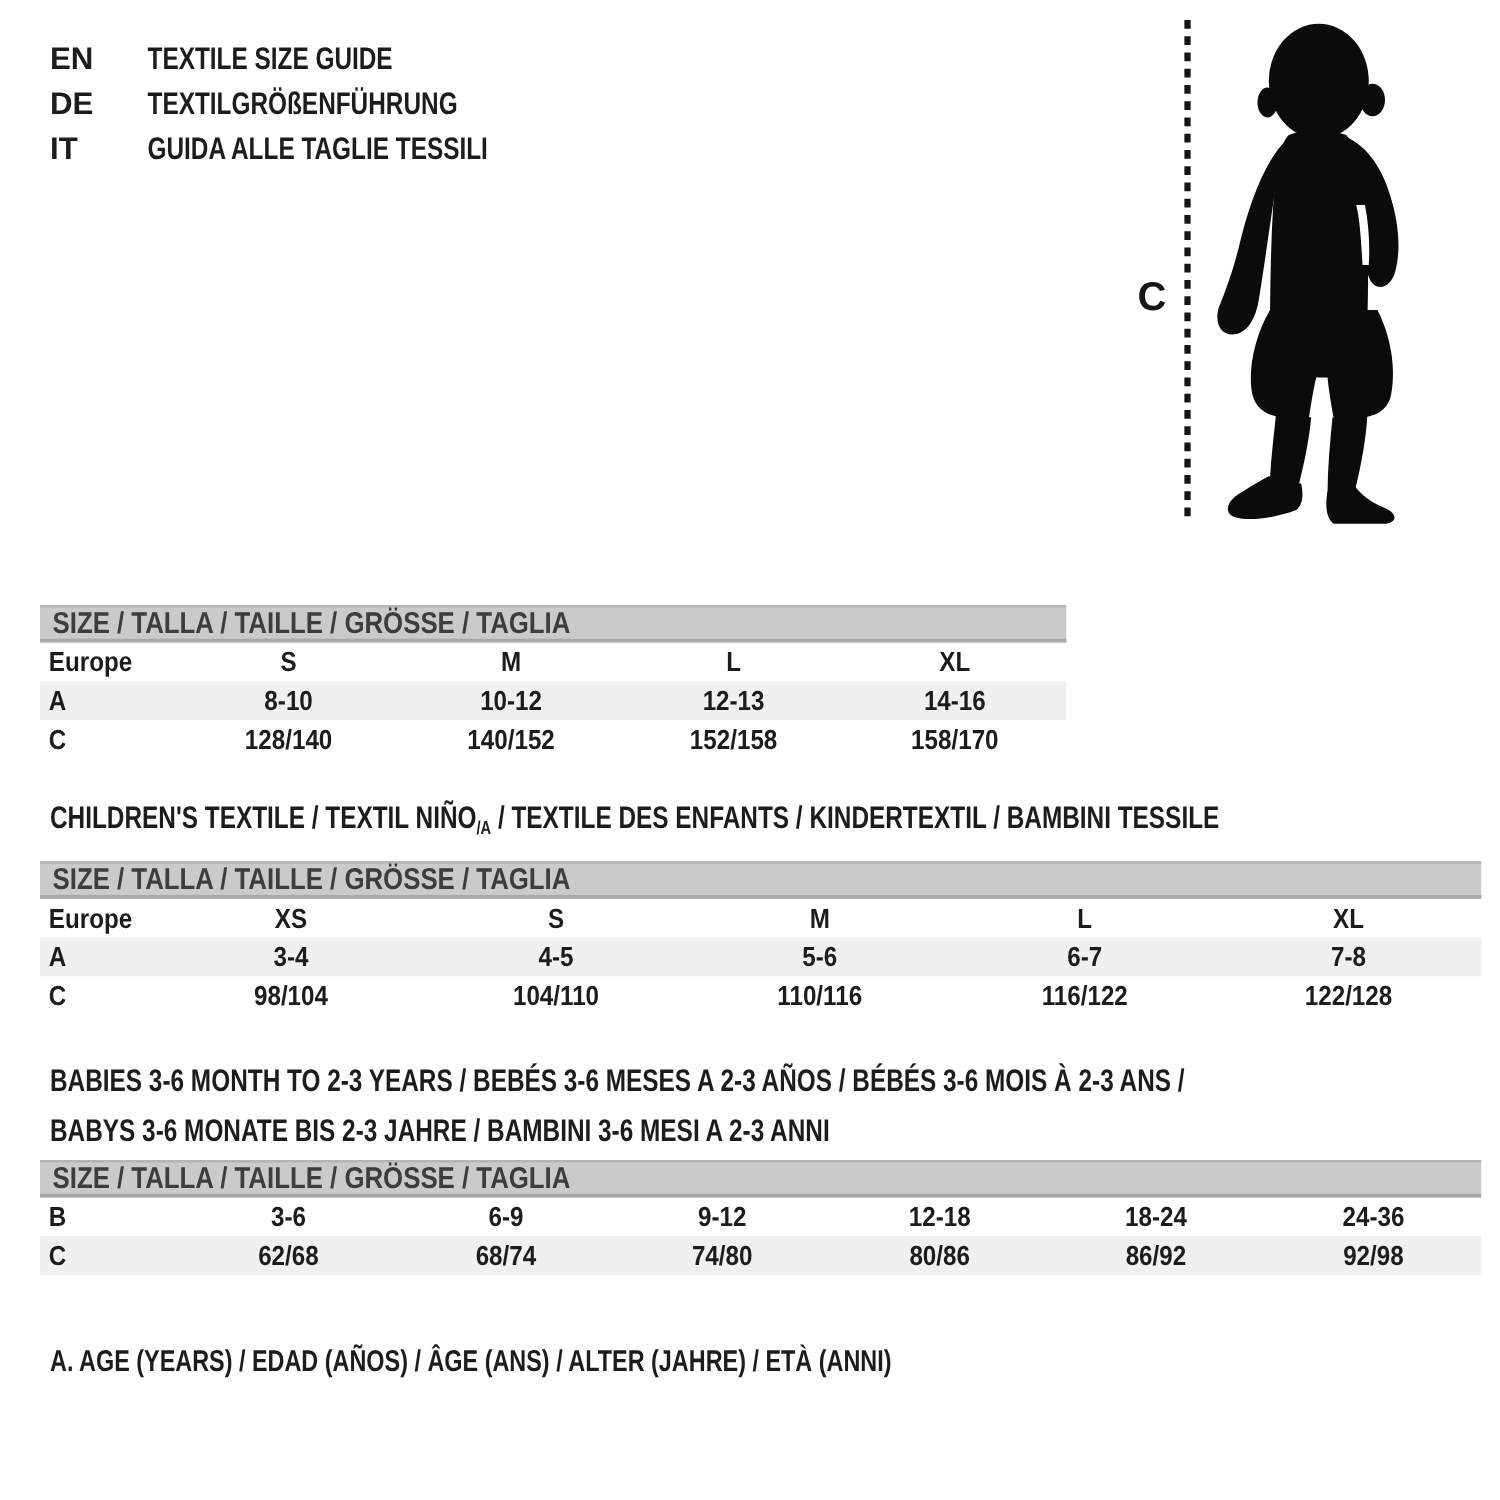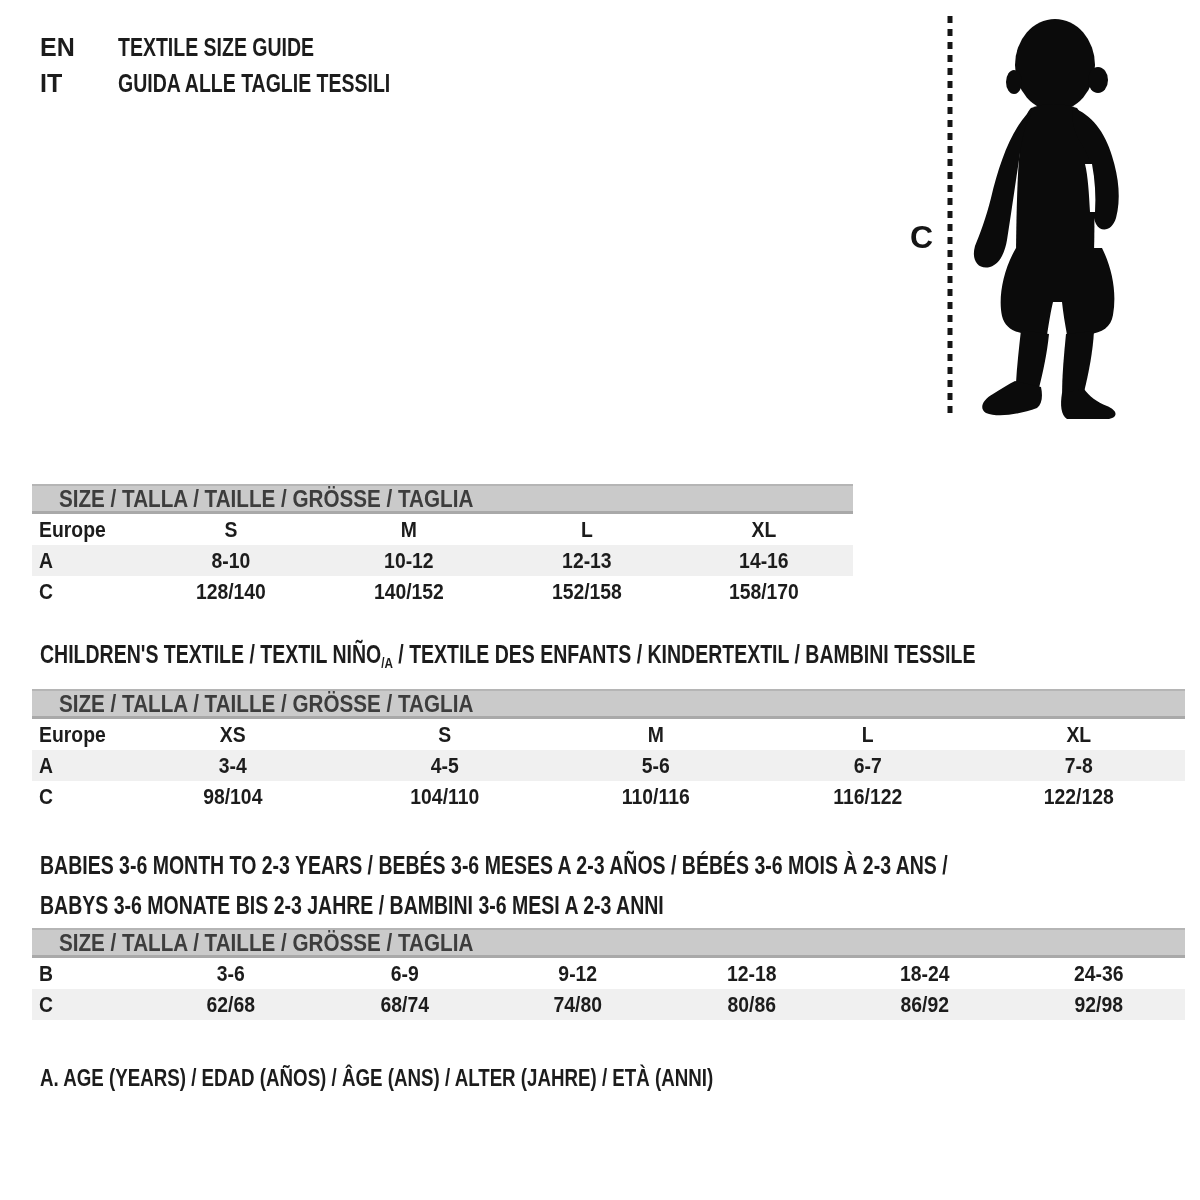--- a/index.html
+++ b/index.html
@@ -23,46 +23,50 @@
   .sec-title { position:absolute; left:40px; font-size:25px; line-height:28px; }
   .sec-title.two-line { line-height:40px; }
 
   
   .table { position:absolute; left:32px; }
   .t-junior { width:821px; }
   .t-full  { width:1153px; }
   .thead {
     height:30px; box-sizing:border-box; display:flex; align-items:center;
     background:#cacaca; border-top:2px solid #b5b5b5; border-bottom:3px solid #a9a9a9;
-    padding-left:27px; color:#3d3d3d;
+    padding-left:10px; color:#3d3d3d;
   }
   .bar-label { font-size:24px; display:inline-block; transform:scaleX(.86); transform-origin:0 50%; white-space:nowrap; }
   .row { display:flex; height:31px; align-items:center; font-size:22px; }
   .row.shade { background:#f0f0f0; }
   .lab { box-sizing:border-box; padding-left:8px; transform:scaleX(.88); transform-origin:0 50%; white-space:nowrap; }
   .t-junior .lab { width:110px; flex:0 0 110px; }
   .t-children .lab { width:95px; flex:0 0 95px; }
   .t-babies .lab { width:112px; flex:0 0 112px; }
   .cell { flex:1; text-align:center; transform:scaleX(.88); white-space:nowrap; }
 
   .tsub { font-size:15px; vertical-align:-5px; }
 
   
   .legend { position:absolute; left:40px; top:1064px; }
-  .legend-row { height:40px; display:flex; align-items:flex-start; font-size:24px; }
+  .legend-row { height:40px; display:flex; align-items:flex-end; font-size:24px; }
 </style>
 </head>
 <body>
 
 <div class="page">
 
   <div class="lang-block">
     <div class="lang-row">
       <span class="lang-code">EN</span>
       <span class="cond">TEXTILE SIZE GUIDE</span>
+    </div>
+    <div class="lang-row">
+      <span class="lang-code">DE</span>
+      <span class="cond">TEXTILGRÖßENFÜHRUNG</span>
     </div>
     <div class="lang-row">
       <span class="lang-code">IT</span>
       <span class="cond">GUIDA ALLE TAGLIE TESSILI</span>
     </div>
   </div>
 
   <svg class="figure-svg" viewBox="0 0 252 412">
     <line x1="57" y1="8" x2="57" y2="406" stroke="#151515" stroke-width="5" stroke-dasharray="7 6"></line>
     <text x="17" y="240" font-size="32" fill="#151515">C</text>

